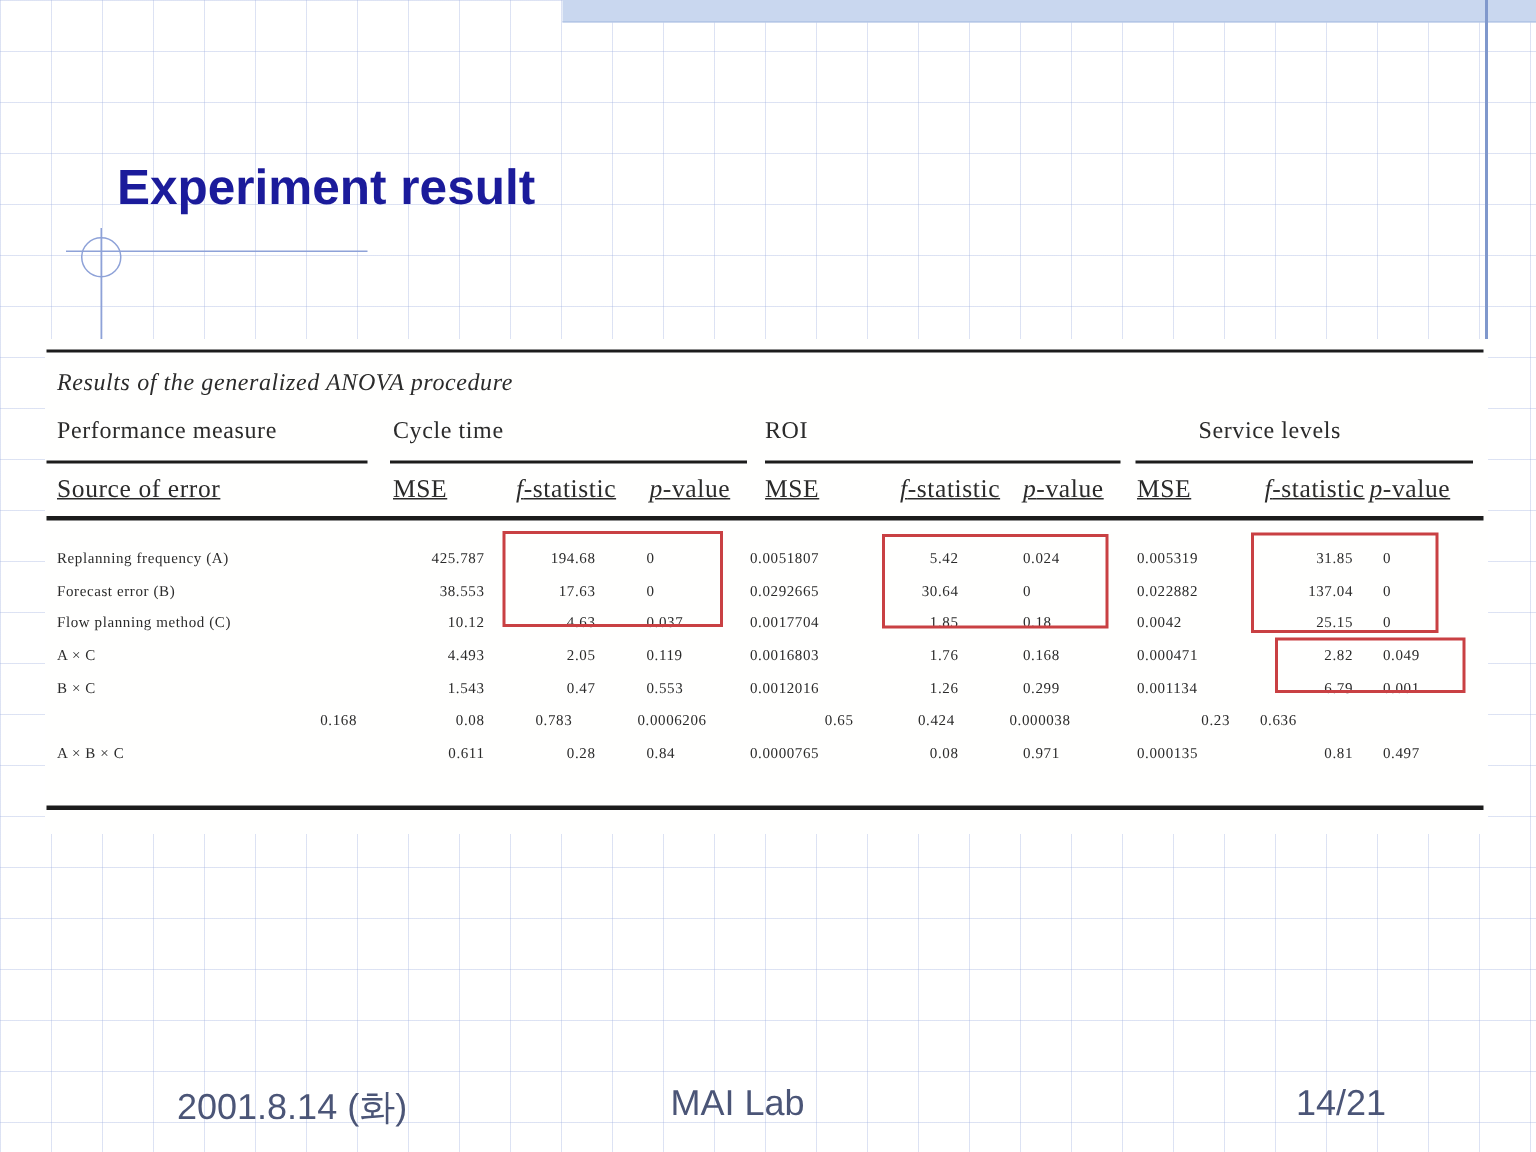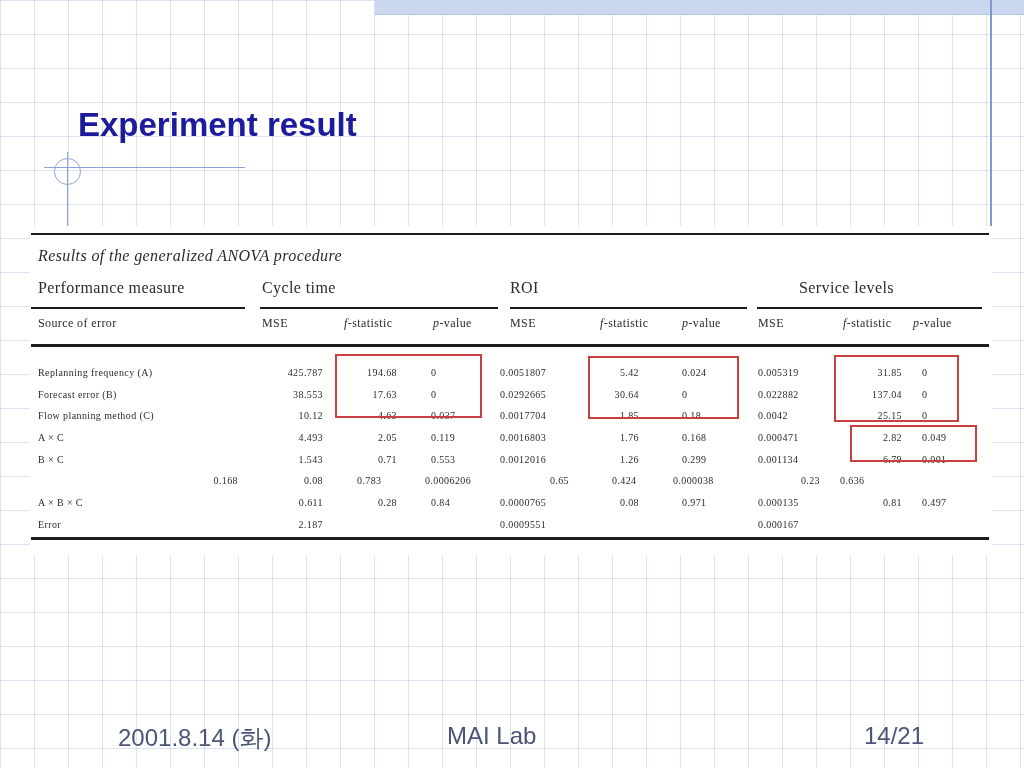--- a/index.html
+++ b/index.html
@@ -33,21 +33,21 @@
   .r-bot{left:1px;top:311px;width:958px;height:3px;}
   .useg{position:absolute;top:81px;height:2px;background:#1c1c1c;}
   .u1{left:1px;width:214px;}
   .u2{left:230px;width:238px;}
   .u3{left:480px;width:237px;}
   .u4{left:727px;width:225px;}
 
   .caption{position:absolute;left:8px;top:21px;font-size:16px;white-space:nowrap;font-style:italic;}
   .ghead{position:absolute;top:53px;font-size:16px;white-space:nowrap;}
   .g1{left:8px;} .g2{left:232px;} .g3{left:480px;} .g4{left:728px;margin-left:41px;}
-  .shead{position:absolute;top:90px;font-size:12px;white-space:nowrap;display:inline-block;}
+  .shead{position:absolute;top:90px;font-size:17px;white-space:nowrap;display:inline-block;text-decoration:underline;}
   .s0{left:8px;} .s1{left:232px;} .s2{left:314px;} .s3{left:403px;}
   .s4{left:480px;} .s5{left:570px;} .s6{left:652px;}
   .s7{left:728px;} .s8{left:813px;} .s9{left:883px;}
   .ital-first::first-letter{font-style:italic;}
 
   .rows{position:absolute;left:8px;top:136px;width:952px;}
   .trow{display:grid;grid-template-columns:202px 85px 74px 75px 96px 70px 85px 95px 82px 88px;height:21.7px;line-height:21.7px;font-size:10px;white-space:nowrap;}
   .cell{overflow:visible;}
   .c0{text-align:left;}
   .c1{text-align:right;padding-right:2px;}
@@ -157,21 +157,21 @@
           <span class="cell c4">0.0016803</span>
           <span class="cell c5">1.76</span>
           <span class="cell c6">0.168</span>
           <span class="cell c7">0.000471</span>
           <span class="cell c8">2.82</span>
           <span class="cell c9">0.049</span>
         </div>
         <div class="trow">
           <span class="cell c0">B × C</span>
           <span class="cell c1">1.543</span>
-          <span class="cell c2">0.71</span>
+          <span class="cell c2">0.47</span>
           <span class="cell c3">0.553</span>
           <span class="cell c4">0.0012016</span>
           <span class="cell c5">1.26</span>
           <span class="cell c6">0.299</span>
           <span class="cell c7">0.001134</span>
           <span class="cell c8">6.79</span>
           <span class="cell c9">0.001</span>
         </div>
         <div class="trow">
           <span class="cell c1">0.168</span>
@@ -189,32 +189,20 @@
           <span class="cell c1">0.611</span>
           <span class="cell c2">0.28</span>
           <span class="cell c3">0.84</span>
           <span class="cell c4">0.0000765</span>
           <span class="cell c5">0.08</span>
           <span class="cell c6">0.971</span>
           <span class="cell c7">0.000135</span>
           <span class="cell c8">0.81</span>
           <span class="cell c9">0.497</span>
         </div>
-        <div class="trow">
-          <span class="cell c0">Error</span>
-          <span class="cell c1">2.187</span>
-          <span class="cell c2"></span>
-          <span class="cell c3"></span>
-          <span class="cell c4">0.0009551</span>
-          <span class="cell c5"></span>
-          <span class="cell c6"></span>
-          <span class="cell c7">0.000167</span>
-          <span class="cell c8"></span>
-          <span class="cell c9"></span>
-        </div>
       </div>
 
     <div class="rule r-bot"></div>
 
     <div class="hlbox hb1"></div>
     <div class="hlbox hb2"></div>
     <div class="hlbox hb3"></div>
     <div class="hlbox hb4"></div>
   </div>
 

